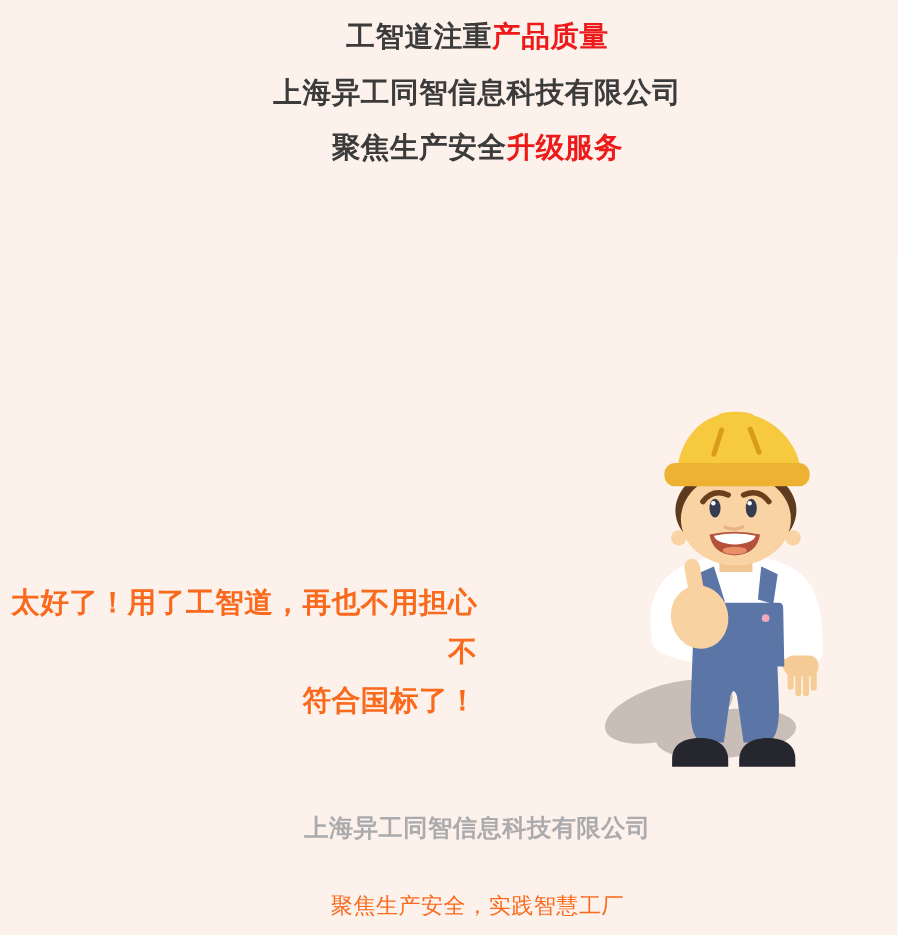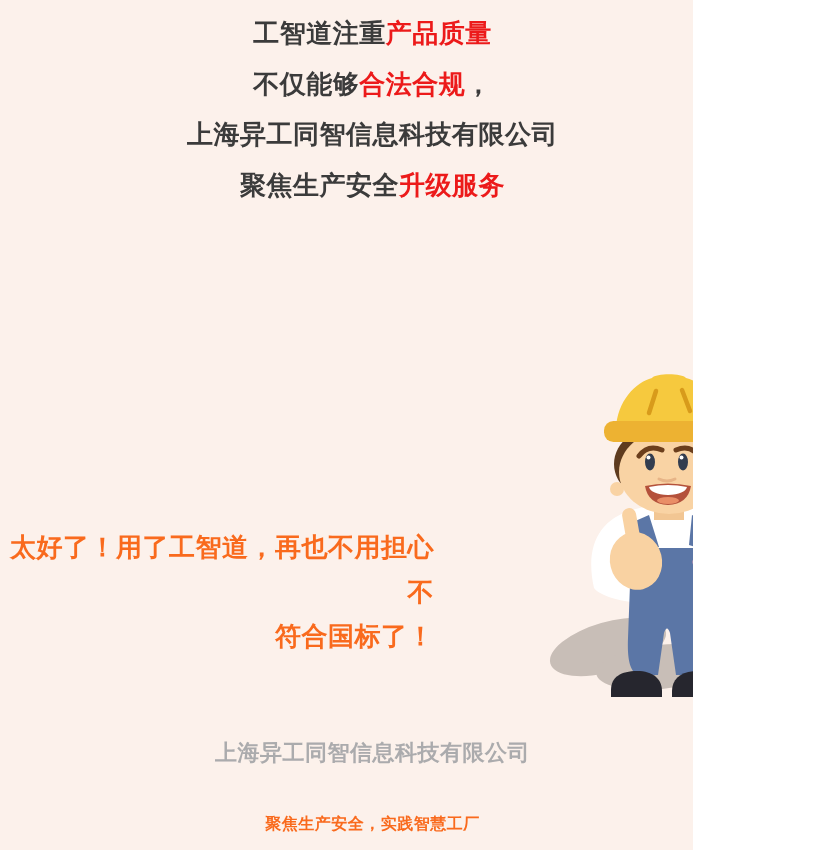--- a/index.html
+++ b/index.html
@@ -1,17 +1,17 @@
 <!DOCTYPE html>
 <html style="--bg: #FCF1EB; --dark: #3B3B3B; --red: #EC1A1A; --orange: #F96A1D; --gray: #ABABAD;"><head>
 <meta charset="utf-8">
 <style>
   html,body{margin:0;padding:0;}
   body{font-family:"Liberation Sans","DejaVu Sans",sans-serif;}
-  .page{position:relative;width:693px;height:850px;background:var(--bg,#FCF1EB);overflow:hidden;}
+  .page{position:relative;width:816px;height:850px;background:var(--bg,#FCF1EB);overflow:hidden;}
 
   .headline{
     position:absolute;top:8px;left:52px;right:0;
     text-align:center;font-size:26px;font-weight:700;
     line-height:50.5px;letter-spacing:0.5px;
   }
   .headline .seg-dark{color:var(--dark,#3B3B3B);}
   .headline .seg-red{color:var(--red,#EC1A1A);}
 
   .speech{
@@ -20,34 +20,33 @@
     line-height:44.5px;color:var(--orange,#F96A1D);letter-spacing:0.5px;
   }
 
   .company{
     position:absolute;top:740px;left:52px;right:0;
     text-align:center;font-size:22px;font-weight:700;
     line-height:26px;color:var(--gray,#ABABAD);letter-spacing:0.5px;
   }
   .slogan{
     position:absolute;top:810px;left:52px;right:0;
-    text-align:center;font-size:16px;font-weight:700;
+    text-align:center;font-size:20px;font-weight:400;
     line-height:28px;color:var(--orange,#F96A1D);letter-spacing:0.5px;
   }
 
   .worker-svg{position:absolute;left:540px;top:365px;}
 </style>
 </head>
 <body>
 
 <div class="page">
 
   <div class="headline" id="headline">
       <div><span class="seg-dark">工智道注重</span><span class="seg-red">产品质量</span></div>
-      <div><span class="seg-dark">不仅能够</span><span class="seg-red">合法合规</span><span class="seg-dark">，</span></div>
       <div><span class="seg-dark">上海异工同智信息科技有限公司</span></div>
       <div><span class="seg-dark">聚焦生产安全</span><span class="seg-red">升级服务</span></div>
     </div>
 
   <div class="speech" id="speech">
       <div>太好了！用了工智道，再也不用担心不</div>
       <div>符合国标了！</div>
     </div>
 
   <svg class="worker-svg" width="280" height="345" viewBox="540 365 280 345" aria-hidden="true">

